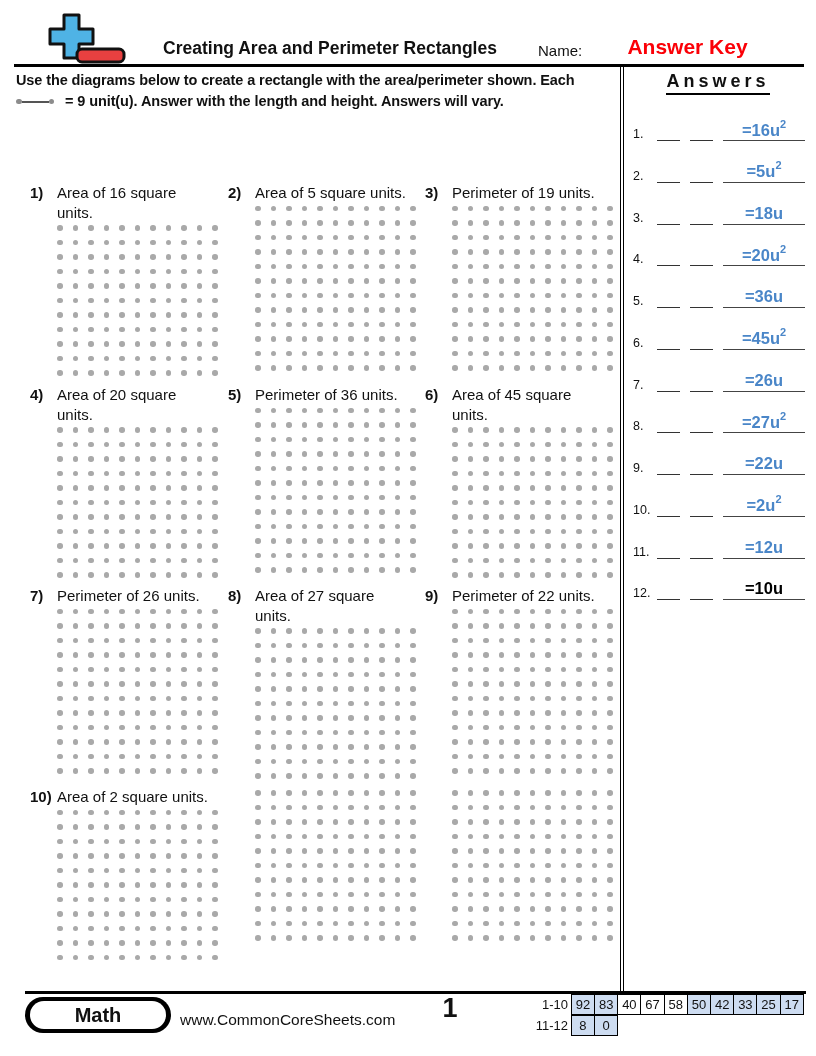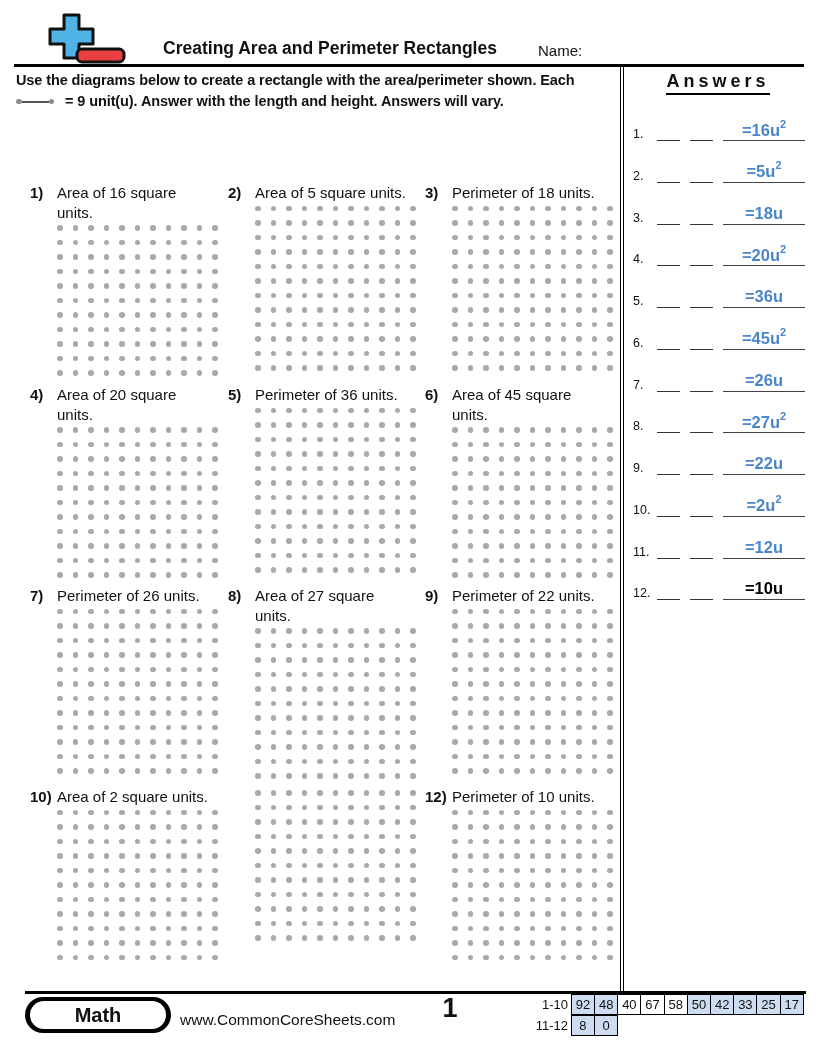--- a/index.html
+++ b/index.html
@@ -69,20 +69,21 @@
 <body>
 
 <div class="page">
 
   <svg class="logo" width="95" height="54" viewBox="0 0 95 54">
     <path d="M 18 3 h 15 v 14 h 14 v 15 h -14 v 14 h -15 v -14 h -14 v -15 h 14 z" fill="#4fb3e5" stroke="#111" stroke-width="3" stroke-linejoin="round"></path>
     <rect x="31" y="37" width="47" height="13" rx="5" fill="#e84040" stroke="#111" stroke-width="3"></rect>
   </svg>
   <div class="page-title">Creating Area and Perimeter Rectangles</div>
   <div class="name-label">Name:</div>
+  <div class="answer-key" id="answer-key" style="color: rgb(251, 0, 7);">Answer Key</div>
   <div class="top-rule"></div>
 
   <div class="instructions">
     <div>Use the diagrams below to create a rectangle with the area/perimeter shown. Each</div>
     <div class="instr-line2">
       <span class="unit-legend">
         <span class="ud"></span>
           <span class="ul"></span>
           <span class="ud"></span>
       </span>
@@ -481,21 +482,21 @@
           <span class="dot" style="background: rgb(169, 169, 169);"></span>
           <span class="dot" style="background: rgb(169, 169, 169);"></span>
           <span class="dot" style="background: rgb(169, 169, 169);"></span>
         </div>
   </div>
 
   <div class="problem">
     <div class="p-head">
       <span class="p-num">3)</span>
       <span class="p-label">
-            <span>Perimeter of 18 units.</span>
+            <span>Perimeter of 19 units.</span>
           </span>
     </div>
     <div class="dots" style="grid-template-columns: repeat(11, 15.5px); grid-auto-rows: 14.5px;">
           <span class="dot" style="background: rgb(169, 169, 169);"></span>
           <span class="dot" style="background: rgb(169, 169, 169);"></span>
           <span class="dot" style="background: rgb(169, 169, 169);"></span>
           <span class="dot" style="background: rgb(169, 169, 169);"></span>
           <span class="dot" style="background: rgb(169, 169, 169);"></span>
           <span class="dot" style="background: rgb(169, 169, 169);"></span>
           <span class="dot" style="background: rgb(169, 169, 169);"></span>
@@ -1707,26 +1708,20 @@
           <span class="dot" style="background: rgb(169, 169, 169);"></span>
           <span class="dot" style="background: rgb(169, 169, 169);"></span>
           <span class="dot" style="background: rgb(169, 169, 169);"></span>
           <span class="dot" style="background: rgb(169, 169, 169);"></span>
           <span class="dot" style="background: rgb(169, 169, 169);"></span>
           <span class="dot" style="background: rgb(169, 169, 169);"></span>
         </div>
   </div>
 
   <div class="problem">
-    <div class="p-head">
-      <span class="p-num">12)</span>
-      <span class="p-label">
-            <span>Perimeter of 10 units.</span>
-          </span>
-    </div>
     <div class="dots" style="grid-template-columns: repeat(11, 15.5px); grid-auto-rows: 14.5px;">
           <span class="dot" style="background: rgb(169, 169, 169);"></span>
           <span class="dot" style="background: rgb(169, 169, 169);"></span>
           <span class="dot" style="background: rgb(169, 169, 169);"></span>
           <span class="dot" style="background: rgb(169, 169, 169);"></span>
           <span class="dot" style="background: rgb(169, 169, 169);"></span>
           <span class="dot" style="background: rgb(169, 169, 169);"></span>
           <span class="dot" style="background: rgb(169, 169, 169);"></span>
           <span class="dot" style="background: rgb(169, 169, 169);"></span>
           <span class="dot" style="background: rgb(169, 169, 169);"></span>
@@ -1849,21 +1844,21 @@
   <div class="footer-rule"></div>
   <div class="subject-badge">
     <div class="inner">Math</div>
   </div>
   <div class="website">www.CommonCoreSheets.com</div>
   <div class="page-number">1</div>
   <div class="score-table" id="score-table">
       <div class="score-row">
         <span class="score-label">1-10</span>
         <span class="score-cell" style="background: rgb(205, 220, 241);">92</span>
-        <span class="score-cell" style="background: rgb(205, 220, 241);">48</span>
+        <span class="score-cell" style="background: rgb(205, 220, 241);">83</span>
         <span class="score-cell">40</span>
         <span class="score-cell">67</span>
         <span class="score-cell">58</span>
         <span class="score-cell" style="background: rgb(205, 220, 241);">50</span>
         <span class="score-cell" style="background: rgb(205, 220, 241);">42</span>
         <span class="score-cell" style="background: rgb(205, 220, 241);">33</span>
         <span class="score-cell" style="background: rgb(205, 220, 241);">25</span>
         <span class="score-cell" style="background: rgb(205, 220, 241);">17</span>
       </div>
       <div class="score-row">

